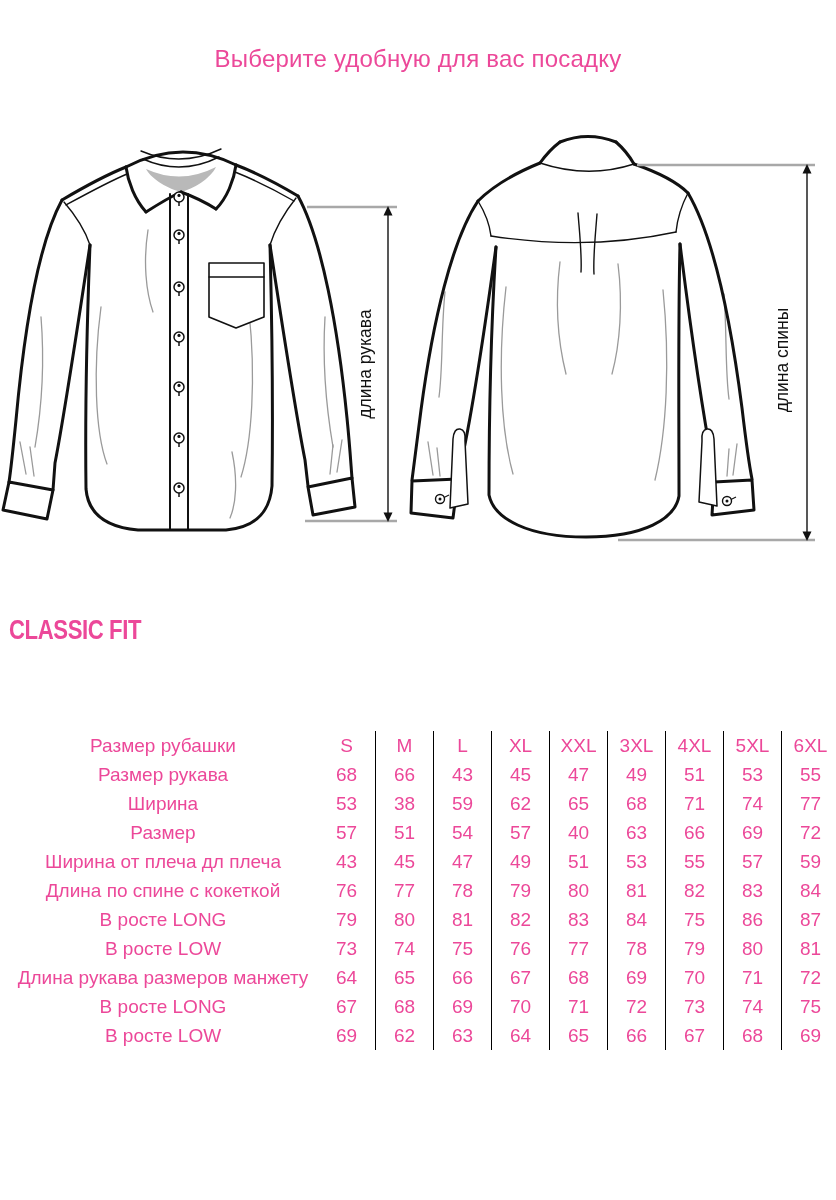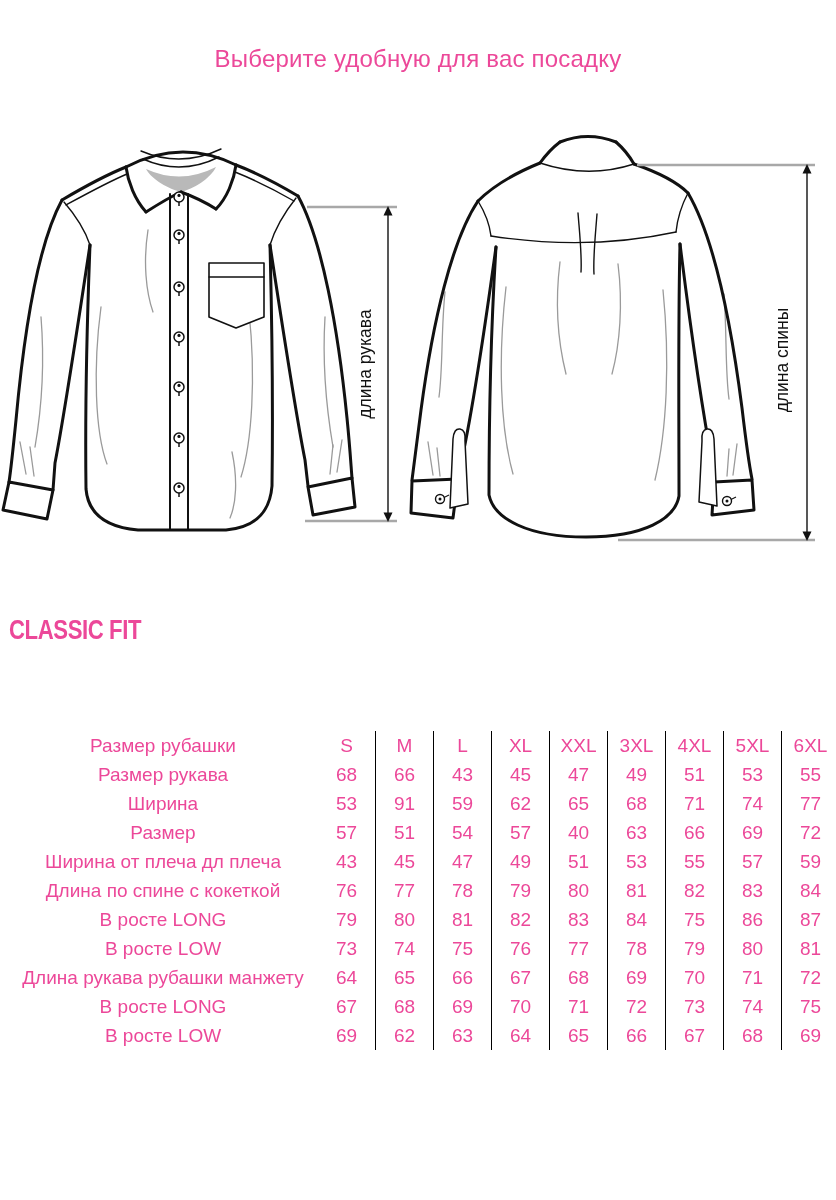--- a/index.html
+++ b/index.html
@@ -205,21 +205,21 @@
           <td class="val">45</td>
           <td class="val">47</td>
           <td class="val">49</td>
           <td class="val">51</td>
           <td class="val">53</td>
           <td class="val">55</td>
         </tr>
         <tr>
           <td class="lbl">Ширина</td>
           <td class="val">53</td>
-          <td class="val">91</td>
+          <td class="val">38</td>
           <td class="val">59</td>
           <td class="val">62</td>
           <td class="val">65</td>
           <td class="val">68</td>
           <td class="val">71</td>
           <td class="val">74</td>
           <td class="val">77</td>
         </tr>
         <tr>
           <td class="lbl">Размер</td>
@@ -275,21 +275,21 @@
           <td class="val">74</td>
           <td class="val">75</td>
           <td class="val">76</td>
           <td class="val">77</td>
           <td class="val">78</td>
           <td class="val">79</td>
           <td class="val">80</td>
           <td class="val">81</td>
         </tr>
         <tr>
-          <td class="lbl">Длина рукава рубашки манжету</td>
+          <td class="lbl">Длина рукава размеров манжету</td>
           <td class="val">64</td>
           <td class="val">65</td>
           <td class="val">66</td>
           <td class="val">67</td>
           <td class="val">68</td>
           <td class="val">69</td>
           <td class="val">70</td>
           <td class="val">71</td>
           <td class="val">72</td>
         </tr>

